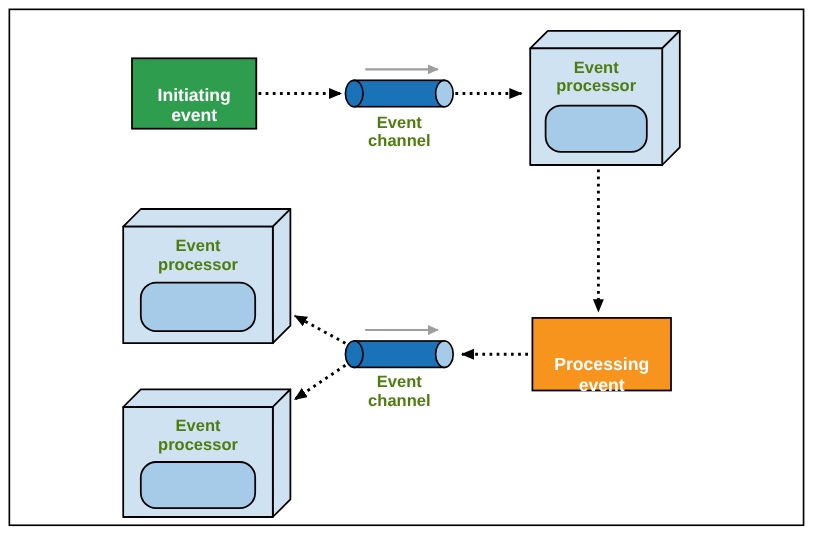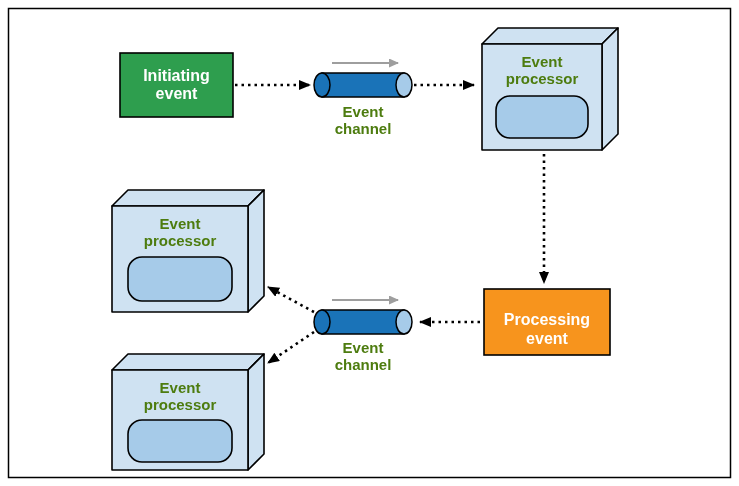--- a/index.html
+++ b/index.html
@@ -6,21 +6,21 @@
   .stage{
     position:relative;width:739px;height:486px;background:#ffffff;
     font-family:"Liberation Sans",sans-serif;overflow:hidden;
   }
   .stage svg{position:absolute;left:0;top:0;}
   .lbl{
     position:absolute;display:flex;align-items:center;justify-content:center;
     text-align:center;font-weight:bold;color:#4d7c0f;line-height:1.15;
     pointer-events:none;white-space:normal;
   }
-  .lbl.white{color:#ffffff;font-size:16px;}
+  .lbl.white{color:#ffffff;font-size:16px;margin-top:12px;}
   .lbl.dark{font-size:15px;}
 </style>
 </head>
 <body>
 
 <div class="stage">
 
   <svg width="739" height="486" viewBox="0 0 739 486">
     <defs>
       <marker id="ah" markerUnits="userSpaceOnUse" markerWidth="13" markerHeight="11" refX="11" refY="5" orient="auto">

